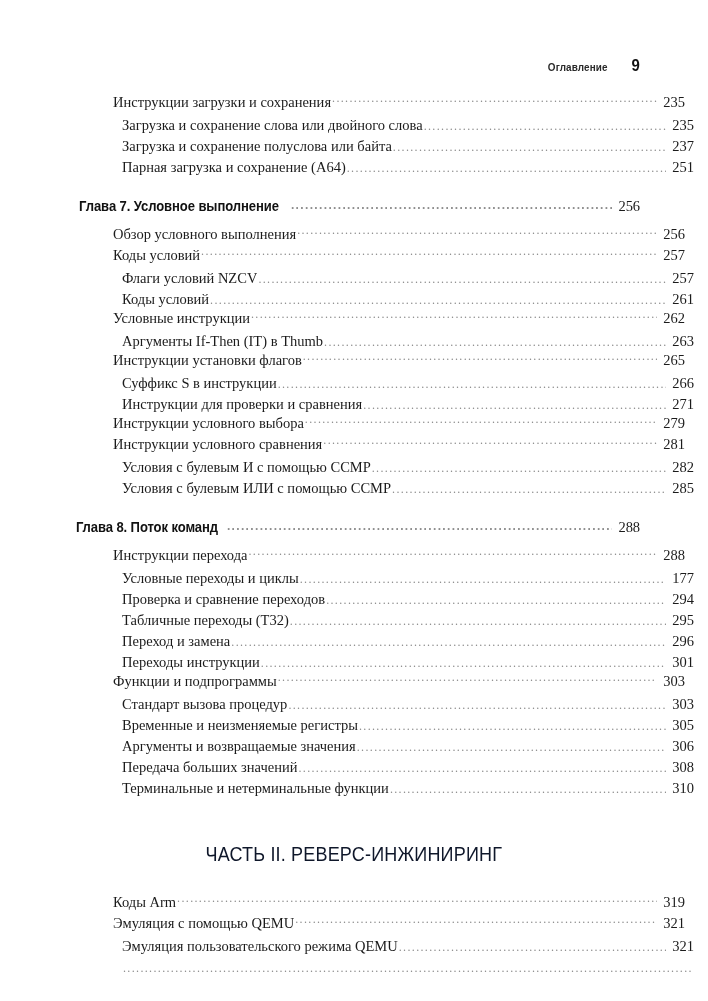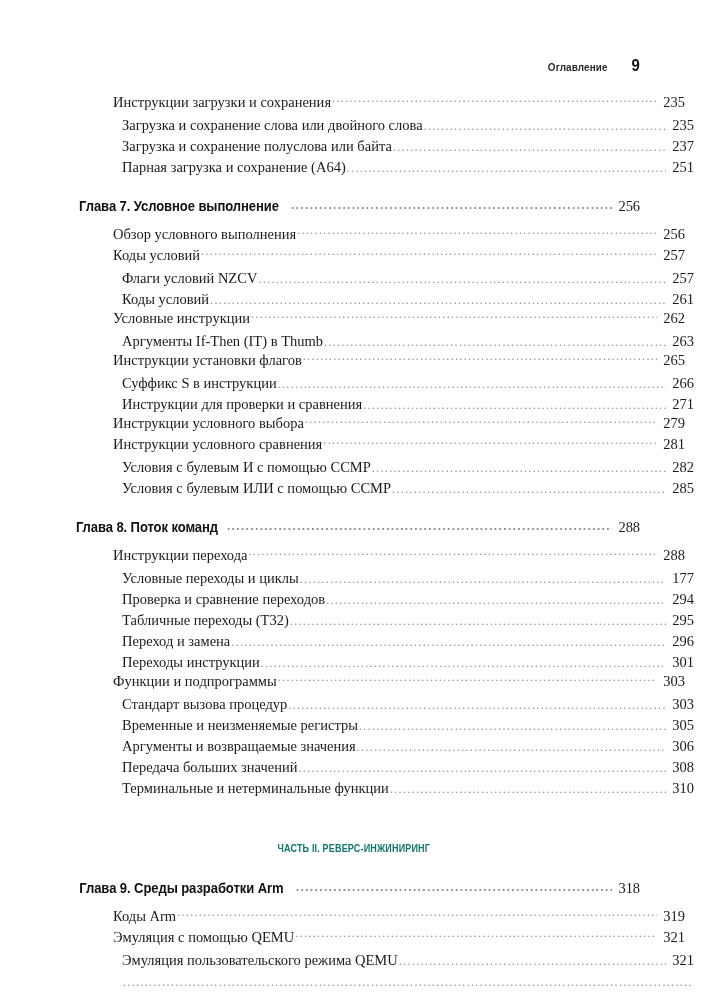--- a/index.html
+++ b/index.html
@@ -126,24 +126,24 @@
     margin: 0;
     padding: 0;
   }
 
   
   .part-heading {
     margin-top: 46px;
     margin-bottom: 26px;
     text-align: center;
     font-family: "Liberation Sans Narrow", "Liberation Sans", sans-serif;
-    font-weight: bold;
-    font-size: 10px;
+    font-weight: normal;
+    font-size: 20px;
     letter-spacing: 0.2px;
-    color: #0f766e;
+    color: #0f172a;
   }
   .part-heading span {
     display: inline-block;
     transform: scaleX(0.9);
   }
 </style>
 </head>
 <body>
 
 <div class="running-head">
@@ -308,25 +308,20 @@
         <span class="page">308</span>
       </div>
       <div class="entry lvl-2">
         <span class="title">Терминальные и нетерминальные функции</span>
         <span class="leader"></span>
         <span class="page">310</span>
       </div>
     </div>
     <div class="part-heading"><span>ЧАСТЬ II. РЕВЕРС-ИНЖИНИРИНГ</span></div>
     <div class="group">
-      <div class="entry lvl-chapter" style="margin-top: 0px;">
-        <span class="title">Глава 9. Среды разработки Arm</span>
-        <span class="leader"></span>
-        <span class="page">318</span>
-      </div>
       <div class="entry lvl-1">
         <span class="title">Коды Arm</span>
         <span class="leader"></span>
         <span class="page">319</span>
       </div>
       <div class="entry lvl-1">
         <span class="title">Эмуляция с помощью QEMU</span>
         <span class="leader"></span>
         <span class="page">321</span>
       </div>

